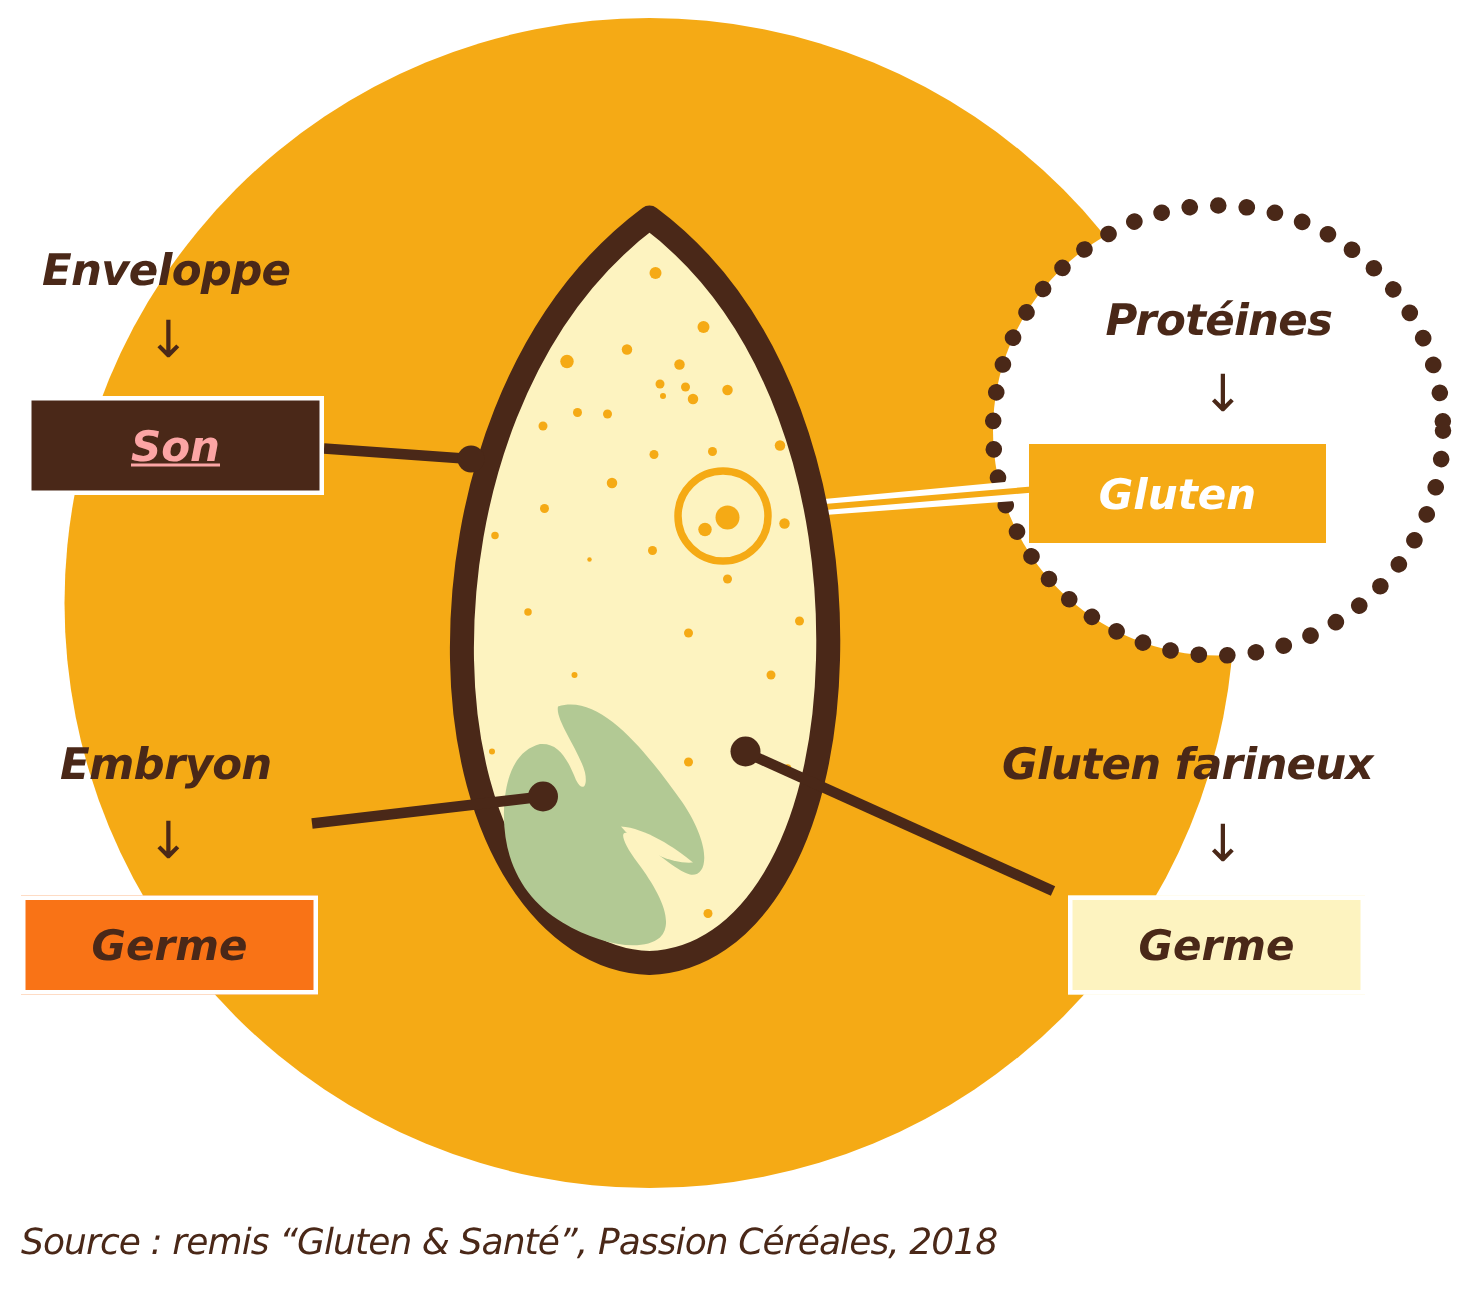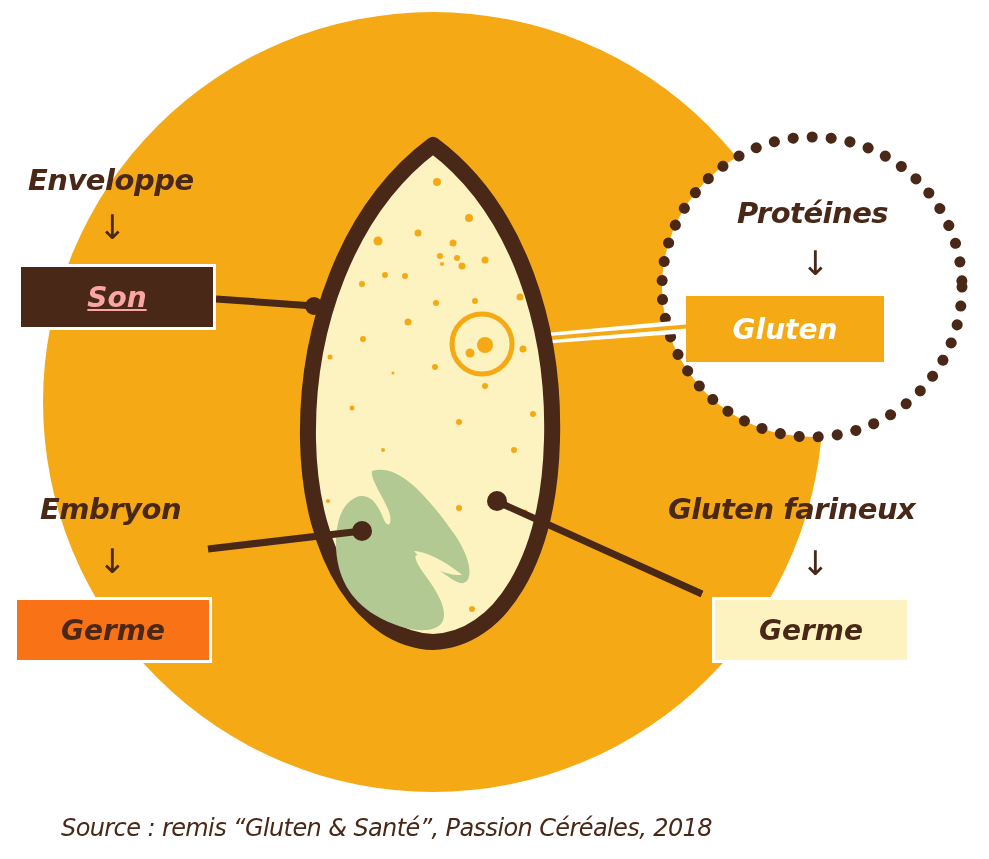--- a/index.html
+++ b/index.html
@@ -12,21 +12,21 @@
     .box { position: absolute; display: flex; align-items: center; justify-content: center;
            font-style: italic; font-weight: bold; font-size: 28px; box-sizing: border-box; }
     .box-son { left: 18px; top: 264px; width: 198px; height: 66px; background: #4a2818;
                color: #fca5a5; border: 3px solid #ffffff; outline: 0; text-decoration: underline; }
     .box-gluten { left: 686px; top: 296px; width: 198px; height: 66px; background: #f5aa15; color: #ffffff; }
     .box-germe { left: 14px; top: 597px; width: 198px; height: 66px; background: #f97316;
                  color: #4a2818; border: 3px solid #ffffff; }
     .box-amidon { left: 712px; top: 597px; width: 198px; height: 66px; background: #fdf3c0;
                   color: #4a2818; border: 3px solid #ffffff; }
     .source { position: absolute; left: 14px; top: 814px; font-size: 24px; font-style: italic;
-              color: #4a2818; white-space: nowrap; font-family: "DejaVu Sans", sans-serif; letter-spacing: -0.6px; margin-left: 47px; }
+              color: #4a2818; white-space: nowrap; font-family: "DejaVu Sans", sans-serif; letter-spacing: -0.6px; }
   </style>
 </head>
 <body>
 
 <svg id="diagram" viewBox="0 0 989 859" xmlns="http://www.w3.org/2000/svg">
 
   <circle cx="433" cy="402" r="390" fill="#f5aa15"></circle>
 
   <circle cx="812" cy="287" r="150" fill="#ffffff" stroke="#4a2818" stroke-width="11" stroke-linecap="round" stroke-dasharray="0.1 19"></circle>
 

